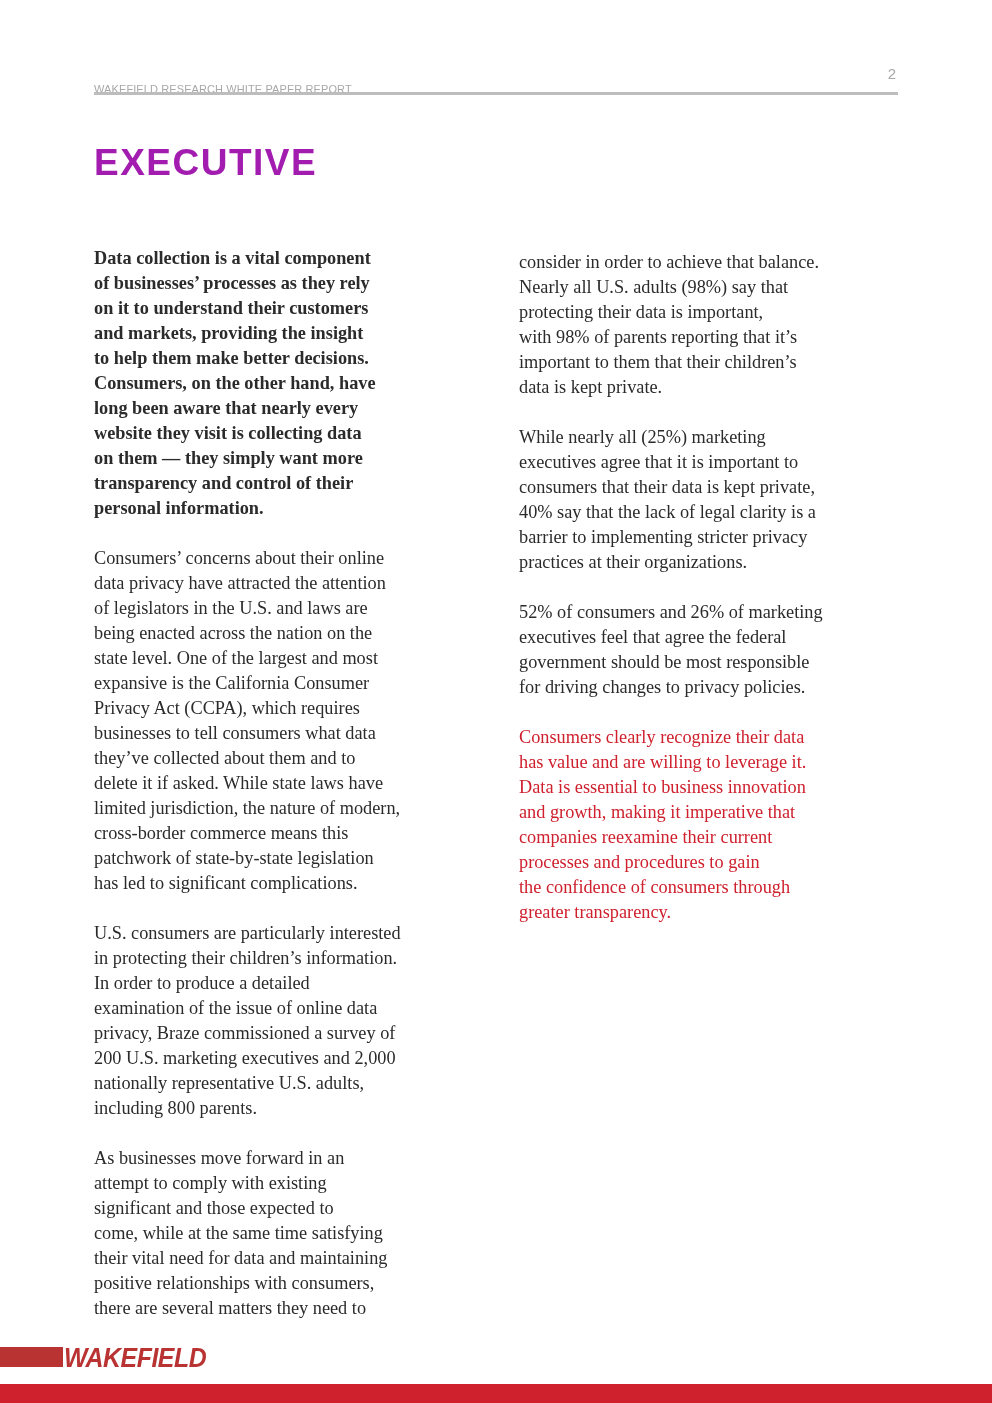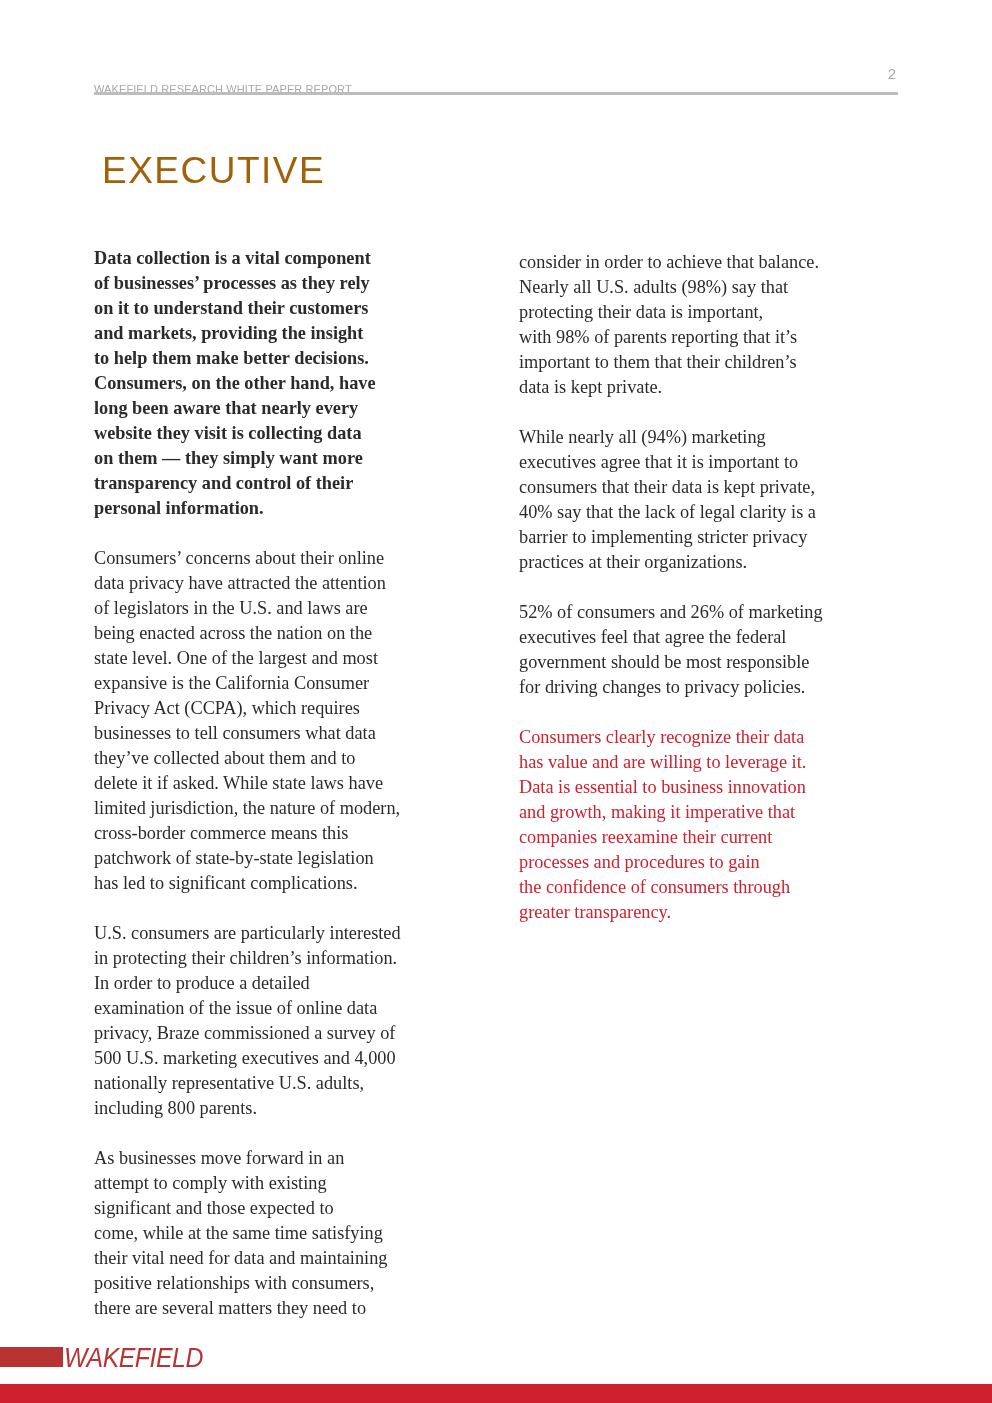--- a/index.html
+++ b/index.html
@@ -4,32 +4,32 @@
   <style>
     html, body { margin: 0; padding: 0; background: #ffffff; }
     body { width: 992px; height: 1403px; position: relative; overflow: hidden;
            font-family: "Liberation Sans", "DejaVu Sans", sans-serif; color: #2b2b2b; }
     .header { position: absolute; left: 94px; top: 64px; width: 804px; height: 32px; }
     .header-title { position: absolute; left: 0; top: 19px; font-size: 11px; color: #a8a8a8;
                     letter-spacing: 0.1px; }
     .header-page { position: absolute; right: 2px; top: 1px; font-size: 15px; color: #a8a8a8; }
     .header-rule { position: absolute; left: 0; top: 28px; width: 804px; height: 3px; background: #bdbdbd; }
 
-    .title { position: absolute; left: 94px; top: 144px; margin: 8px; font-size: 37px; line-height: 37px;
-             font-weight: normal; color: #a16207; letter-spacing: 1.5px; }
+    .title { position: absolute; left: 94px; top: 144px; margin: 0; font-size: 37px; line-height: 37px;
+             font-weight: bold; color: #a21caf; letter-spacing: 1.5px; }
     .title span { display: block; }
 
     .col { position: absolute; width: 385px; font-size: 18.3px; line-height: 25px; font-family: Liberation Serif, serif; }
     .col-left { left: 94px; top: 246px; }
     .col-right { left: 519px; top: 250px; }
     .col p { margin: 0 0 25px 0; white-space: pre-line; }
     .lead { font-weight: bold; color: #2b2b2b; }
     .highlight { color: #cf202d; }
 
-    .footer-logo { position: absolute; left: 0; top: 1346px; height: 24px; width: 220px; }
+    .footer-logo { position: absolute; left: 0; top: 1346px; height: 24px; width: 220px; font-weight: bold; }
     .logo-bar { position: absolute; left: 0; top: 1px; width: 63px; height: 20px; background: #b93333; }
     .logo-text { position: absolute; left: 64px; top: -3px; font-size: 27px; font-style: italic;
                  color: #b93333; letter-spacing: -0.5px; font-family: "Liberation Sans", sans-serif; transform: scaleX(0.92); transform-origin: left; }
     .footer-band { position: absolute; left: 0; top: 1384px; width: 992px; height: 19px; background: #cf202d; }
   </style>
 </head>
 <body>
 
 <div class="header">
   <div class="header-title">WAKEFIELD RESEARCH WHITE PAPER REPORT</div>
@@ -65,40 +65,40 @@
 delete it if asked. While state laws have
 limited jurisdiction, the nature of modern,
 cross-border commerce means this
 patchwork of state-by-state legislation
 has led to significant complications.</p>
   <p>U.S. consumers are particularly interested
 in protecting their children’s information.
 In order to produce a detailed
 examination of the issue of online data
 privacy, Braze commissioned a survey of
-500 U.S. marketing executives and 4,000
+200 U.S. marketing executives and 2,000
 nationally representative U.S. adults,
 including 800 parents.</p>
   <p>As businesses move forward in an
 attempt to comply with existing
 significant and those expected to
 come, while at the same time satisfying
 their vital need for data and maintaining
 positive relationships with consumers,
 there are several matters they need to</p>
 </div>
 
 <div class="col col-right">
   <p>consider in order to achieve that balance.
 Nearly all U.S. adults (98%) say that
 protecting their data is important,
 with 98% of parents reporting that it’s
 important to them that their children’s
 data is kept private.</p>
-  <p>While nearly all (94%) marketing
+  <p>While nearly all (25%) marketing
 executives agree that it is important to
 consumers that their data is kept private,
 40% say that the lack of legal clarity is a
 barrier to implementing stricter privacy
 practices at their organizations.</p>
   <p>52% of consumers and 26% of marketing
 executives feel that agree the federal
 government should be most responsible
 for driving changes to privacy policies.</p>
   <p class="highlight">Consumers clearly recognize their data

